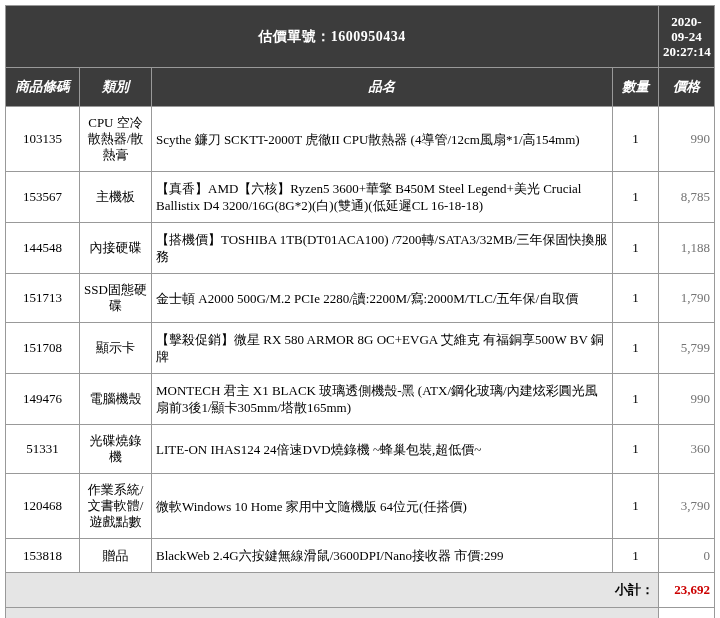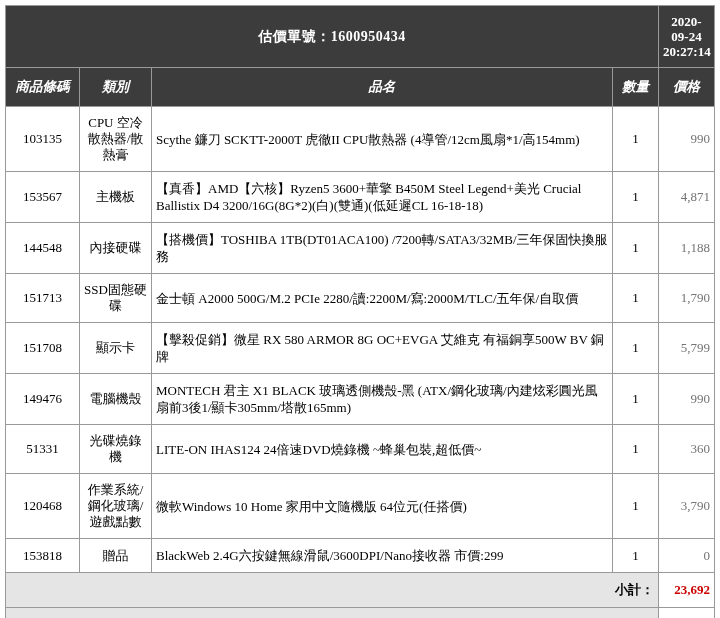--- a/index.html
+++ b/index.html
@@ -130,21 +130,21 @@
         <td class="c-cat">CPU 空冷散熱器/散熱膏</td>
         <td class="c-name">Scythe 鐮刀 SCKTT-2000T 虎徹II CPU散熱器 (4導管/12cm風扇*1/高154mm)</td>
         <td class="c-qty">1</td>
         <td class="c-price">990</td>
       </tr>
       <tr>
         <td class="c-code">153567</td>
         <td class="c-cat">主機板</td>
         <td class="c-name">【真香】AMD【六核】Ryzen5 3600+華擎 B450M Steel Legend+美光 Crucial Ballistix D4 3200/16G(8G*2)(白)(雙通)(低延遲CL 16-18-18)</td>
         <td class="c-qty">1</td>
-        <td class="c-price">4,871</td>
+        <td class="c-price">8,785</td>
       </tr>
       <tr>
         <td class="c-code">144548</td>
         <td class="c-cat">內接硬碟</td>
         <td class="c-name">【搭機價】TOSHIBA 1TB(DT01ACA100) /7200轉/SATA3/32MB/三年保固快換服務</td>
         <td class="c-qty">1</td>
         <td class="c-price">1,188</td>
       </tr>
       <tr>
         <td class="c-code">151713</td>
@@ -169,21 +169,21 @@
       </tr>
       <tr class="row-h">
         <td class="c-code">51331</td>
         <td class="c-cat">光碟燒錄機</td>
         <td class="c-name">LITE-ON IHAS124 24倍速DVD燒錄機 ~蜂巢包裝,超低價~</td>
         <td class="c-qty">1</td>
         <td class="c-price">360</td>
       </tr>
       <tr>
         <td class="c-code">120468</td>
-        <td class="c-cat">作業系統/鋼化玻璃/遊戲點數</td>
+        <td class="c-cat">作業系統/文書軟體/遊戲點數</td>
         <td class="c-name">微軟Windows 10 Home 家用中文隨機版 64位元(任搭價)</td>
         <td class="c-qty">1</td>
         <td class="c-price">3,790</td>
       </tr>
       <tr class="row-h">
         <td class="c-code">153818</td>
         <td class="c-cat">贈品</td>
         <td class="c-name">BlackWeb 2.4G六按鍵無線滑鼠/3600DPI/Nano接收器 市價:299</td>
         <td class="c-qty">1</td>
         <td class="c-price">0</td>

